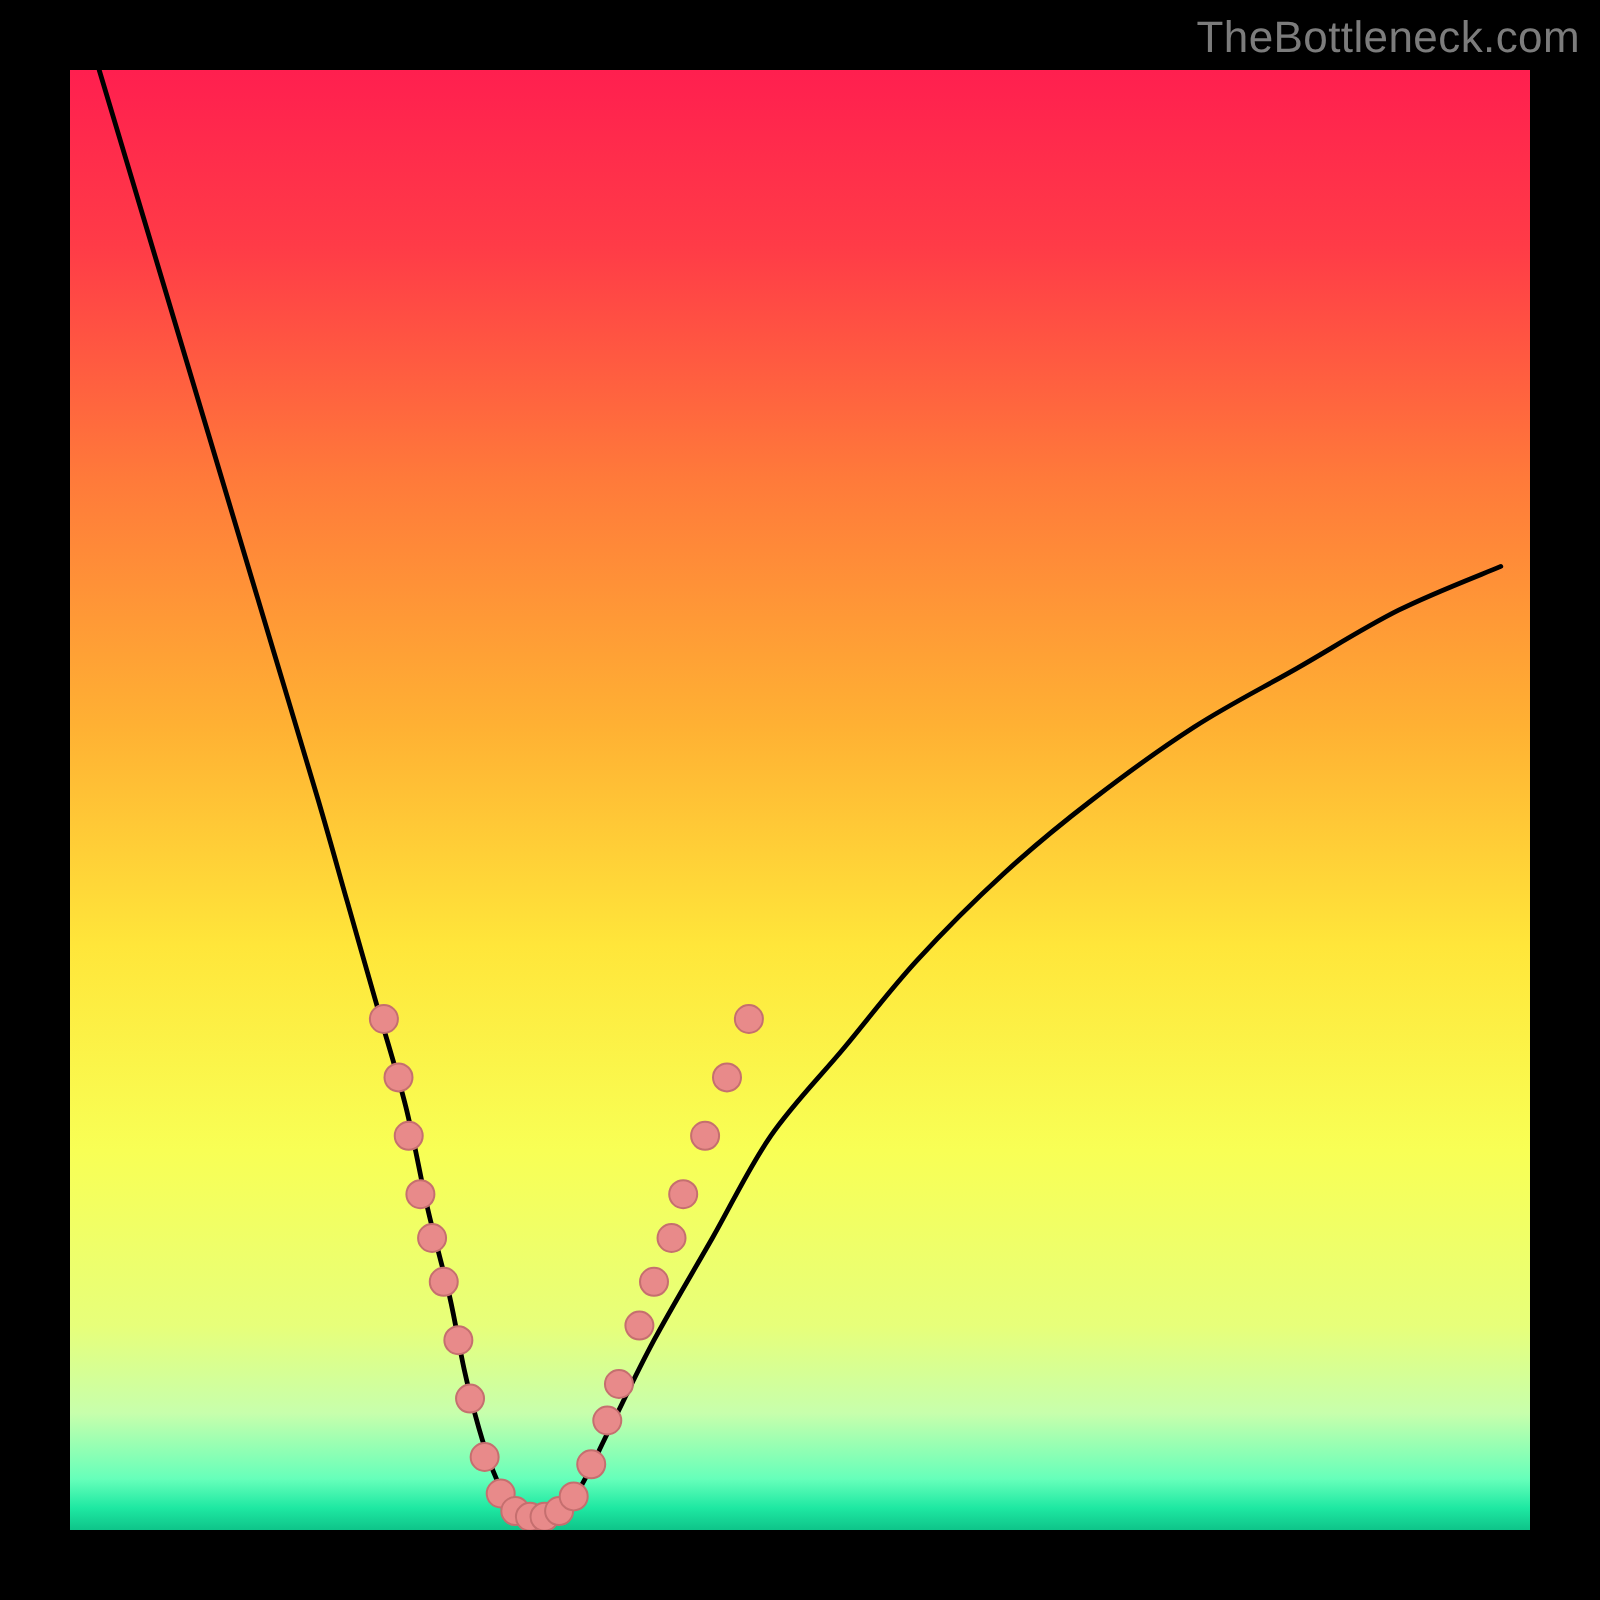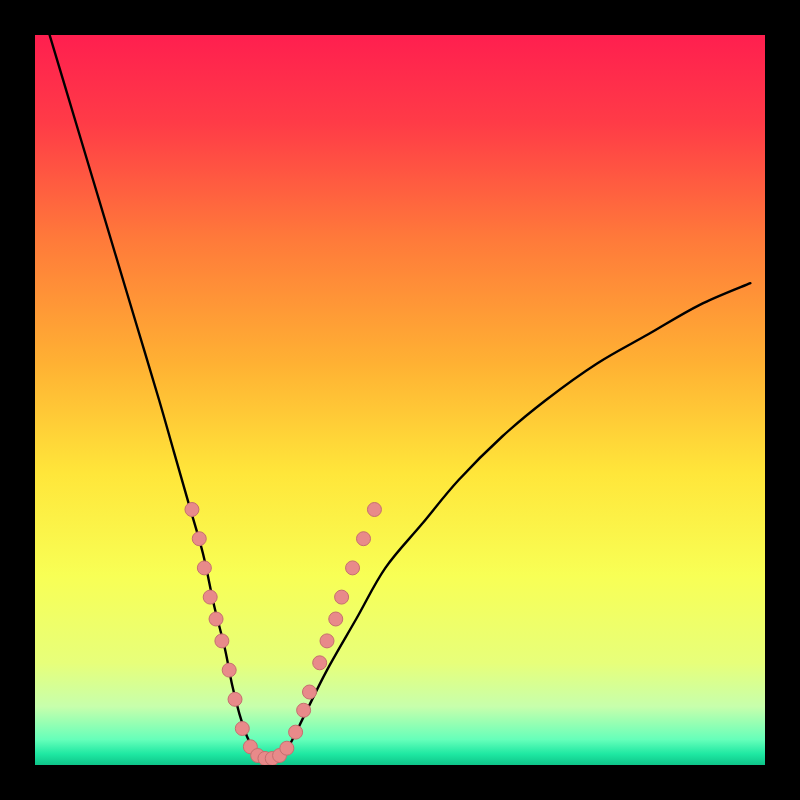--- a/index.html
+++ b/index.html
@@ -50,20 +50,21 @@
     letter-spacing: 0.2px;
     font-weight: 500;
     user-select: none;
   }
 </style>
 </head>
 <body>
 
 <div class="frame">
 
+  <div class="watermark">TheBottleneck.com</div>
 
   <div class="plot-area">
 
     <svg class="gradient" viewBox="0 0 730 730" preserveAspectRatio="none">
       <defs>
         <linearGradient id="bg-grad" x1="0" y1="0" x2="0" y2="1">
             <stop offset="0%" stop-color="#ff1f4f"></stop>
             <stop offset="12%" stop-color="#ff3b47"></stop>
             <stop offset="28.000000000000004%" stop-color="#ff7a3a"></stop>
             <stop offset="45%" stop-color="#ffb133"></stop>

